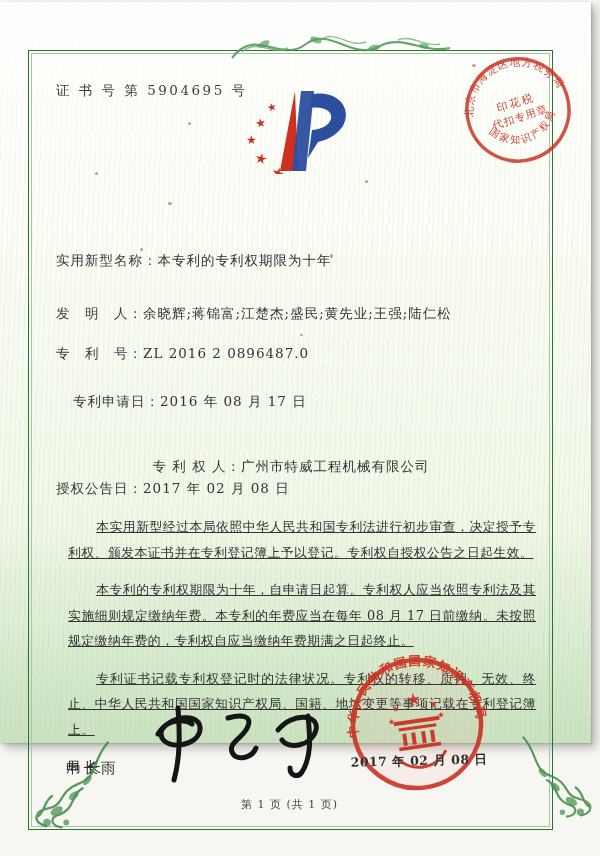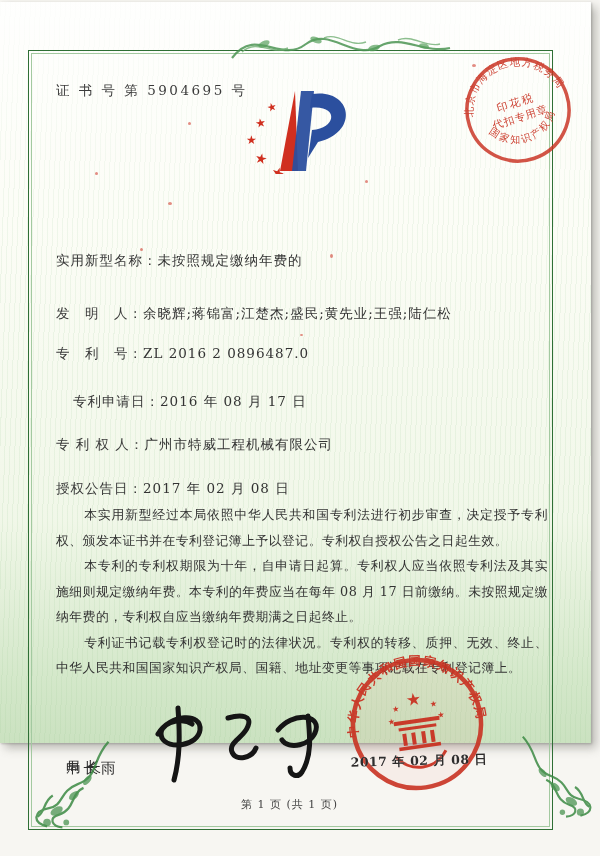--- a/index.html
+++ b/index.html
@@ -21,23 +21,23 @@
   .cert-number{position:absolute;left:56px;top:80px;font-size:13.5px;letter-spacing:2.5px;color:#3b3b3b;}
   .logo{position:absolute;left:238px;top:84px;width:122px;height:88px;}
   .title{
     position:absolute;left:28px;top:172px;width:523px;text-align:center;
     font-size:30px;font-weight:bold;letter-spacing:7px;color:#222;
   }
   .field-row{position:absolute;left:56px;width:470px;font-size:13.5px;color:#3a3a3a;letter-spacing:1px;white-space:nowrap;}
   .f-label{color:#3a3a3a;}
   .f-value{color:#333;}
   .row-0{top:250px;} .row-1{top:303px;} .row-2{top:343px;}
-  .row-3{top:391px;margin-left:17px;} .row-4{top:434px;} .row-5{top:478px;}
+  .row-3{top:391px;margin-left:17px;} .row-4{top:456px;text-align:center;} .row-5{top:478px;}
   .body-text{position:absolute;left:56px;top:500px;width:492px;font-size:12.8px;line-height:25.5px;color:#333;text-align:justify;}
-  .body-text p{margin:0;text-indent:2.2em;letter-spacing:0.5px;}
+  .body-text p{margin:12px;text-indent:2.2em;letter-spacing:0.5px;text-decoration:underline;}
   .sig-title{position:absolute;left:66px;top:726px;font-size:14.5px;letter-spacing:6px;color:#2e2e2e;margin-top:30px;}
   .sig-name{position:absolute;left:66px;top:757px;font-size:14.5px;letter-spacing:3px;color:#2e2e2e;}
   .sig-svg{position:absolute;left:140px;top:694px;width:200px;height:90px;}
   .footer{position:absolute;left:28px;top:795px;width:523px;text-align:center;font-size:11px;letter-spacing:1px;color:#444;}
   .tax-seal{position:absolute;left:462px;top:52px;width:112px;height:112px;transform:rotate(-18deg);opacity:0.92;}
   .office-seal{position:absolute;left:346px;top:651px;width:142px;height:142px;transform:rotate(-8deg);opacity:0.95;}
   .seal-date{
     position:absolute;left:350px;top:751px;width:138px;text-align:center;
     font-size:12.5px;font-weight:600;color:#2e2c2c;letter-spacing:0.5px;transform:rotate(-1.5deg);
     text-shadow:0 0 1px rgba(255,255,255,0.6);
@@ -73,21 +73,21 @@
     <path d="M74,8 C114,2 122,46 80,56 L70,72 L74,44 C100,42 100,18 72,22 Z" fill="#2b4f9e"></path>
     <text x="30" y="26" font-size="11" fill="#d02f1f" transform="rotate(-15 30 26)">★</text>
     <text x="18" y="42" font-size="12" fill="#d02f1f" transform="rotate(-10 18 42)">★</text>
     <text x="8" y="58" font-size="12" fill="#d02f1f">★</text>
     <text x="16" y="76" font-size="14" fill="#d02f1f" transform="rotate(12 16 76)">★</text>
     <text x="32" y="90" font-size="15" fill="#d02f1f" transform="rotate(18 32 90)">★</text>
   </svg>
 
 
   <div class="field-row row-0">
-    <span class="f-label">实用新型名称：</span><span class="f-value">未按照规定缴纳年费的</span>
+    <span class="f-label">实用新型名称：</span><span class="f-value">本专利的专利权期限为十年</span>
   </div>
   <div class="field-row row-1">
     <span class="f-label">发　明　人：</span><span class="f-value">余晓辉;蒋锦富;江楚杰;盛民;黄先业;王强;陆仁松</span>
   </div>
   <div class="field-row row-2">
     <span class="f-label">专　利　号：</span><span class="f-value">ZL 2016 2 0896487.0</span>
   </div>
   <div class="field-row row-3">
     <span class="f-label">专利申请日：</span><span class="f-value">2016 年 08 月 17 日</span>
   </div>

